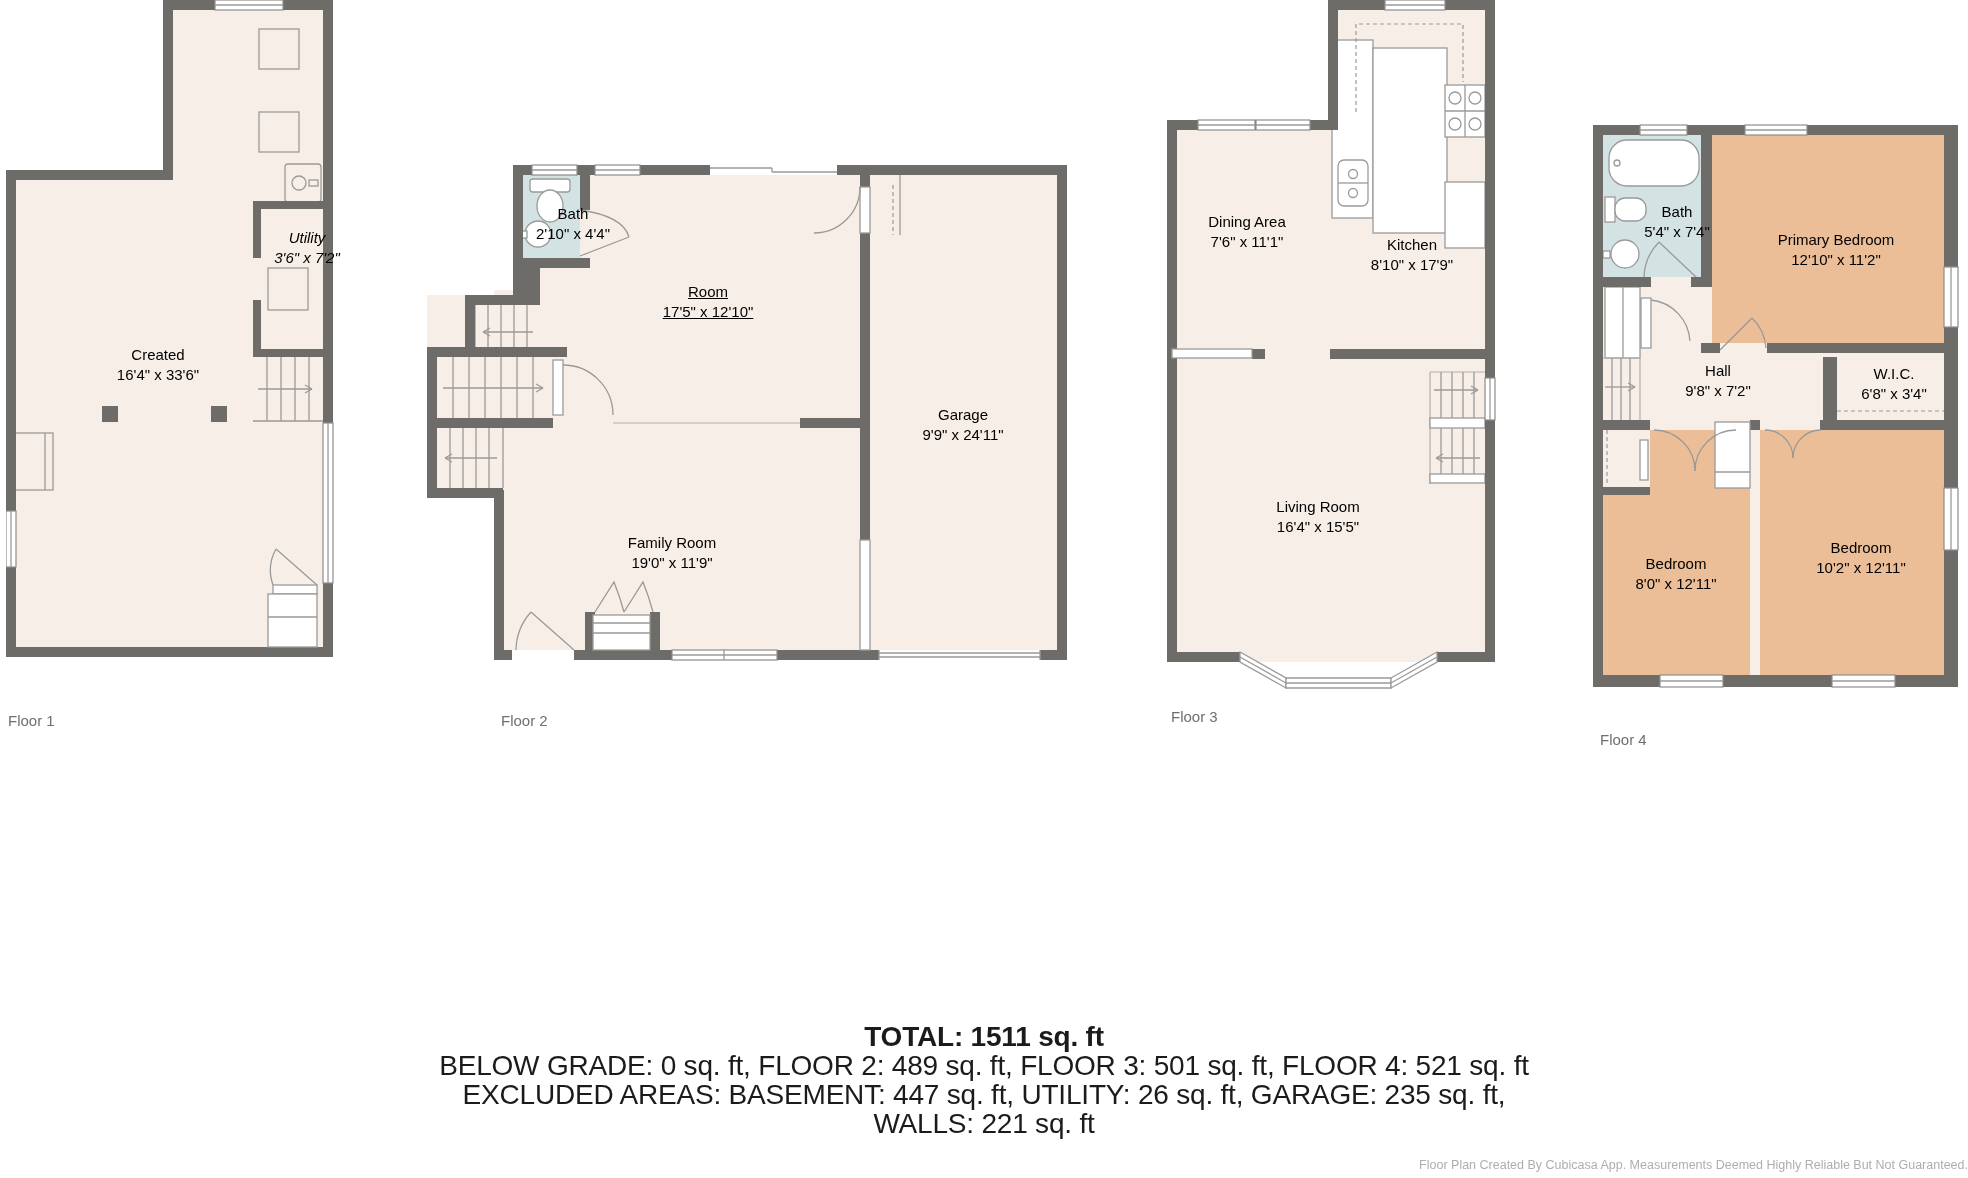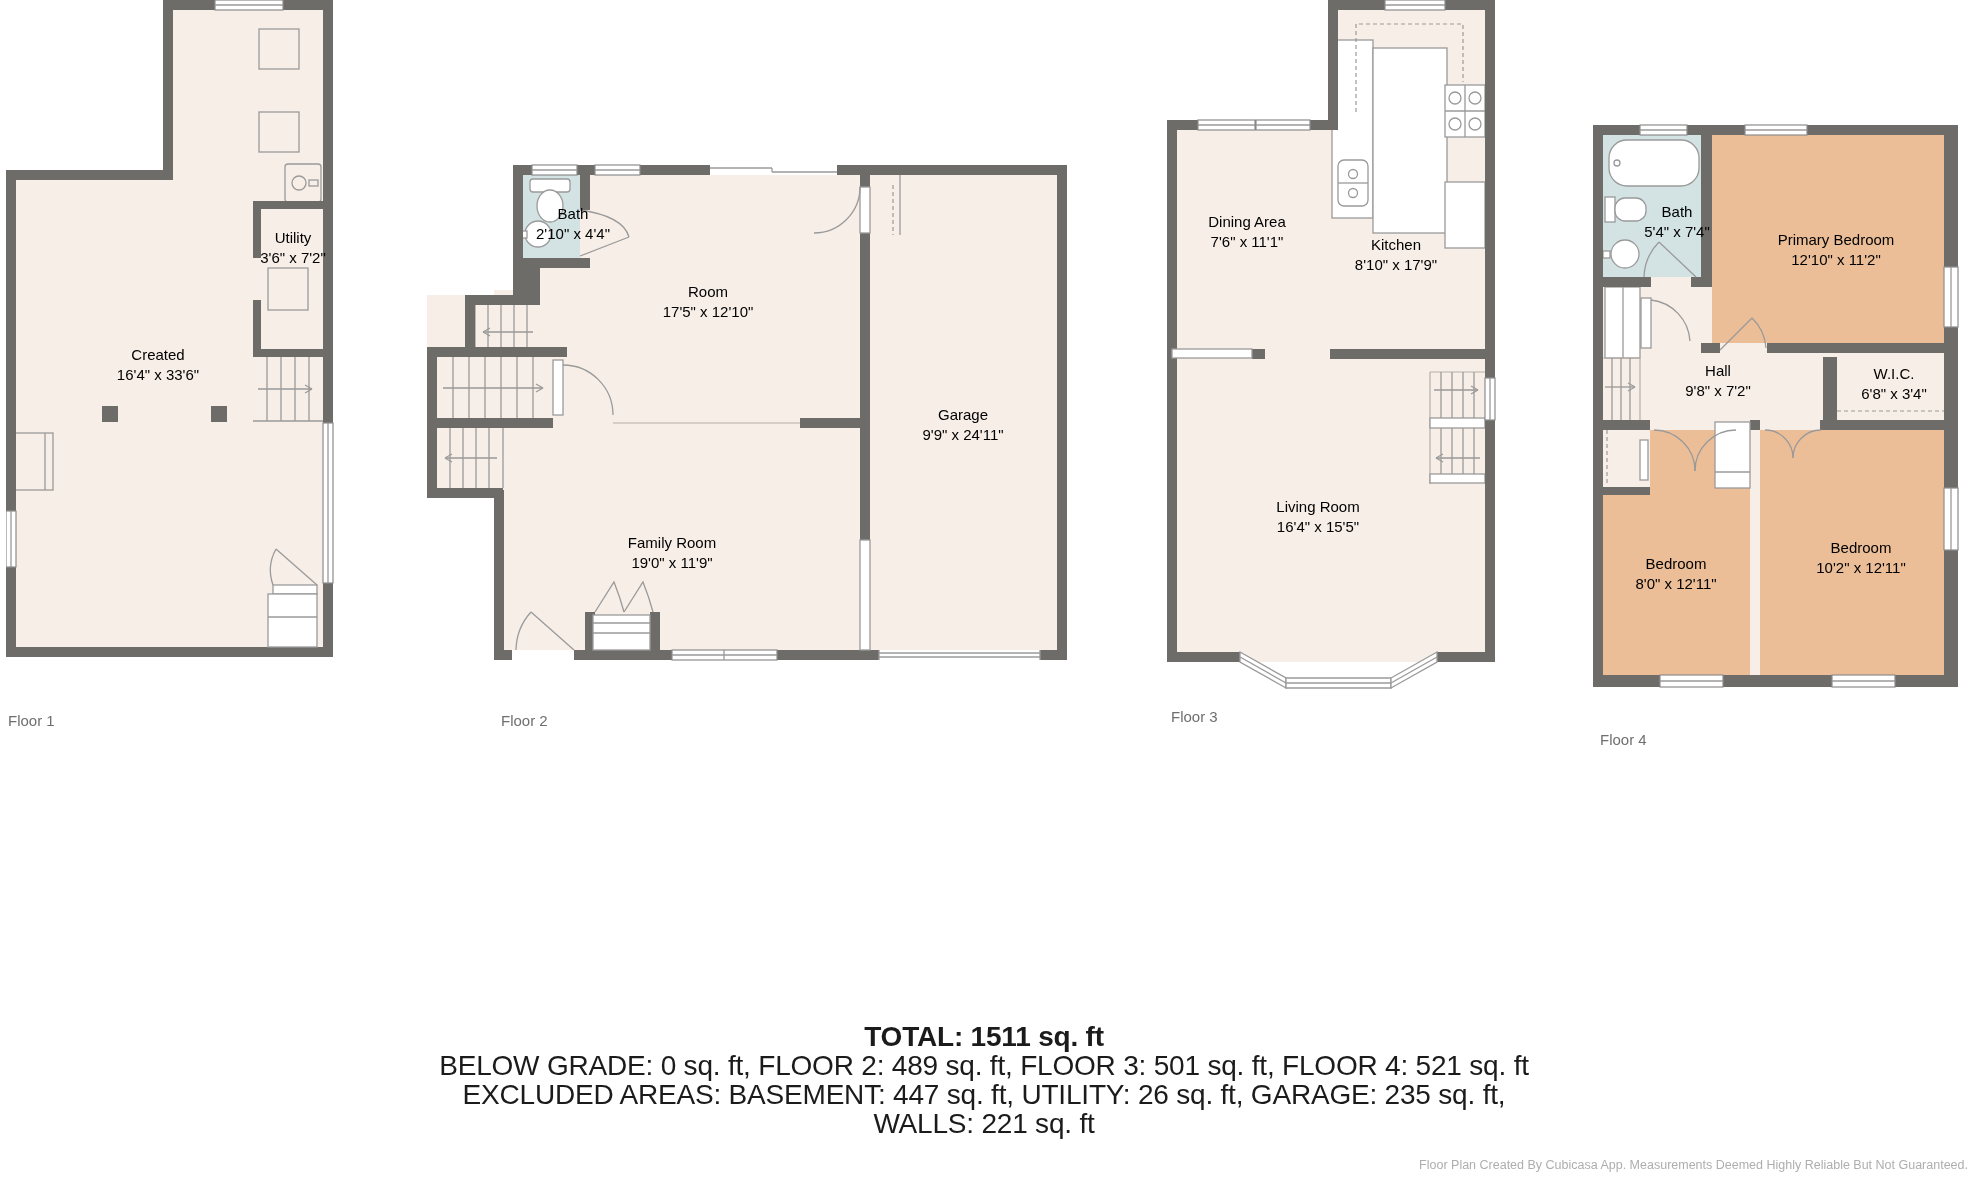--- a/index.html
+++ b/index.html
@@ -94,21 +94,21 @@
         <line class="ln" x1="311" y1="585" x2="270" y2="549"></line>
         <path class="ln" d="M 267 585 A 44 44 0 0 1 270 549"></path>
         <rect class="fx" x="262" y="594" width="49" height="53"></rect>
         <line class="ln" x1="262" y1="617" x2="311" y2="617"></line>
       </g>
     </svg>
     <div class="room-label" style="left:152px;top:365px;">
       <span>Created</span>
       <span>16'4" x 33'6"</span>
     </div>
-    <div class="room-label" style="left:287px;top:248px;">
+    <div class="room-label" style="left:301px;top:248px;font-style:italic;">
       <span>Utility</span>
       <span>3'6" x 7'2"</span>
     </div>
   </div>
 
   <div class="plan" style="left:427px;top:160px;width:645px;height:505px;">
     <svg width="645" height="505" viewBox="0 0 645 505">
       <g>
         <rect class="fl" x="86" y="5" width="554" height="495"></rect>
         <rect class="fl" x="0" y="135" width="113" height="203"></rect>
@@ -213,21 +213,21 @@
         <line class="ln" x1="166" y1="463" x2="223" y2="463"></line>
         <line class="ln" x1="166" y1="473" x2="223" y2="473"></line>
         <path class="ln" d="M 168 452 L 187 422 Q 193 437 197 452"></path>
         <path class="ln" d="M 197 452 L 216 422 Q 222 437 226 452"></path>
       </g>
     </svg>
     <div class="room-label" style="left:146px;top:64px;">
       <span>Bath</span>
       <span>2'10" x 4'4"</span>
     </div>
-    <div class="room-label" style="left:281px;top:142px;">
+    <div class="room-label" style="left:281px;top:142px;text-decoration:underline;">
       <span>Room</span>
       <span>17'5" x 12'10"</span>
     </div>
     <div class="room-label" style="left:245px;top:362px;margin-top:31px;">
       <span>Family Room</span>
       <span>19'0" x 11'9"</span>
     </div>
     <div class="room-label" style="left:536px;top:265px;">
       <span>Garage</span>
       <span>9'9" x 24'11"</span>
@@ -309,21 +309,21 @@
         <polygon class="fx" points="231,678 277,652 277,662 231,688"></polygon>
         <line class="ln" x1="80" y1="657" x2="126" y2="683"></line>
         <line class="ln" x1="126" y1="683" x2="231" y2="683"></line>
         <line class="ln" x1="231" y1="683" x2="277" y2="657"></line>
       </g>
     </svg>
     <div class="room-label" style="left:87px;top:232px;">
       <span>Dining Area</span>
       <span>7'6" x 11'1"</span>
     </div>
-    <div class="room-label" style="left:236px;top:255px;">
+    <div class="room-label" style="left:252px;top:255px;">
       <span>Kitchen</span>
       <span>8'10" x 17'9"</span>
     </div>
     <div class="room-label" style="left:158px;top:517px;">
       <span>Living Room</span>
       <span>16'4" x 15'5"</span>
     </div>
   </div>
 
   <div class="plan" style="left:1593px;top:120px;width:375px;height:630px;">

